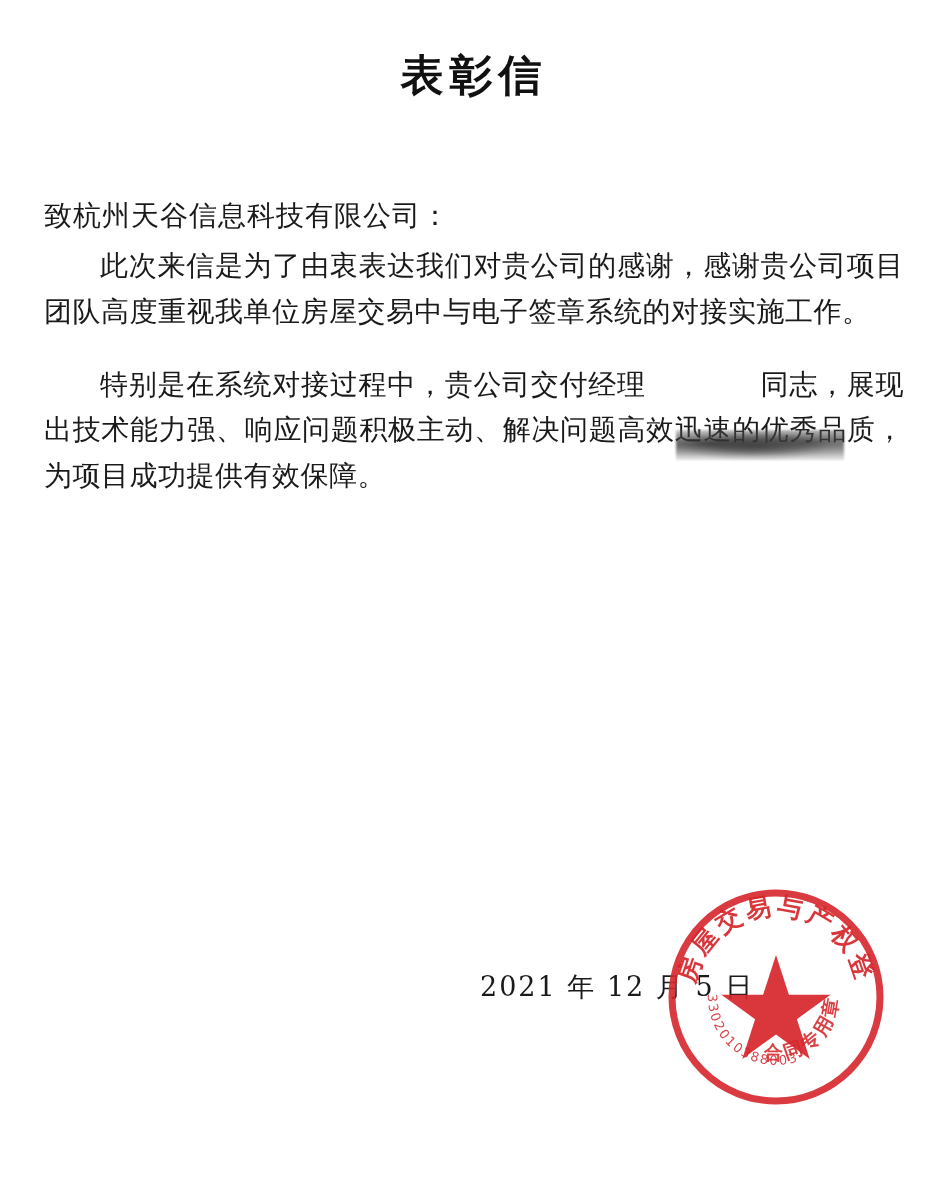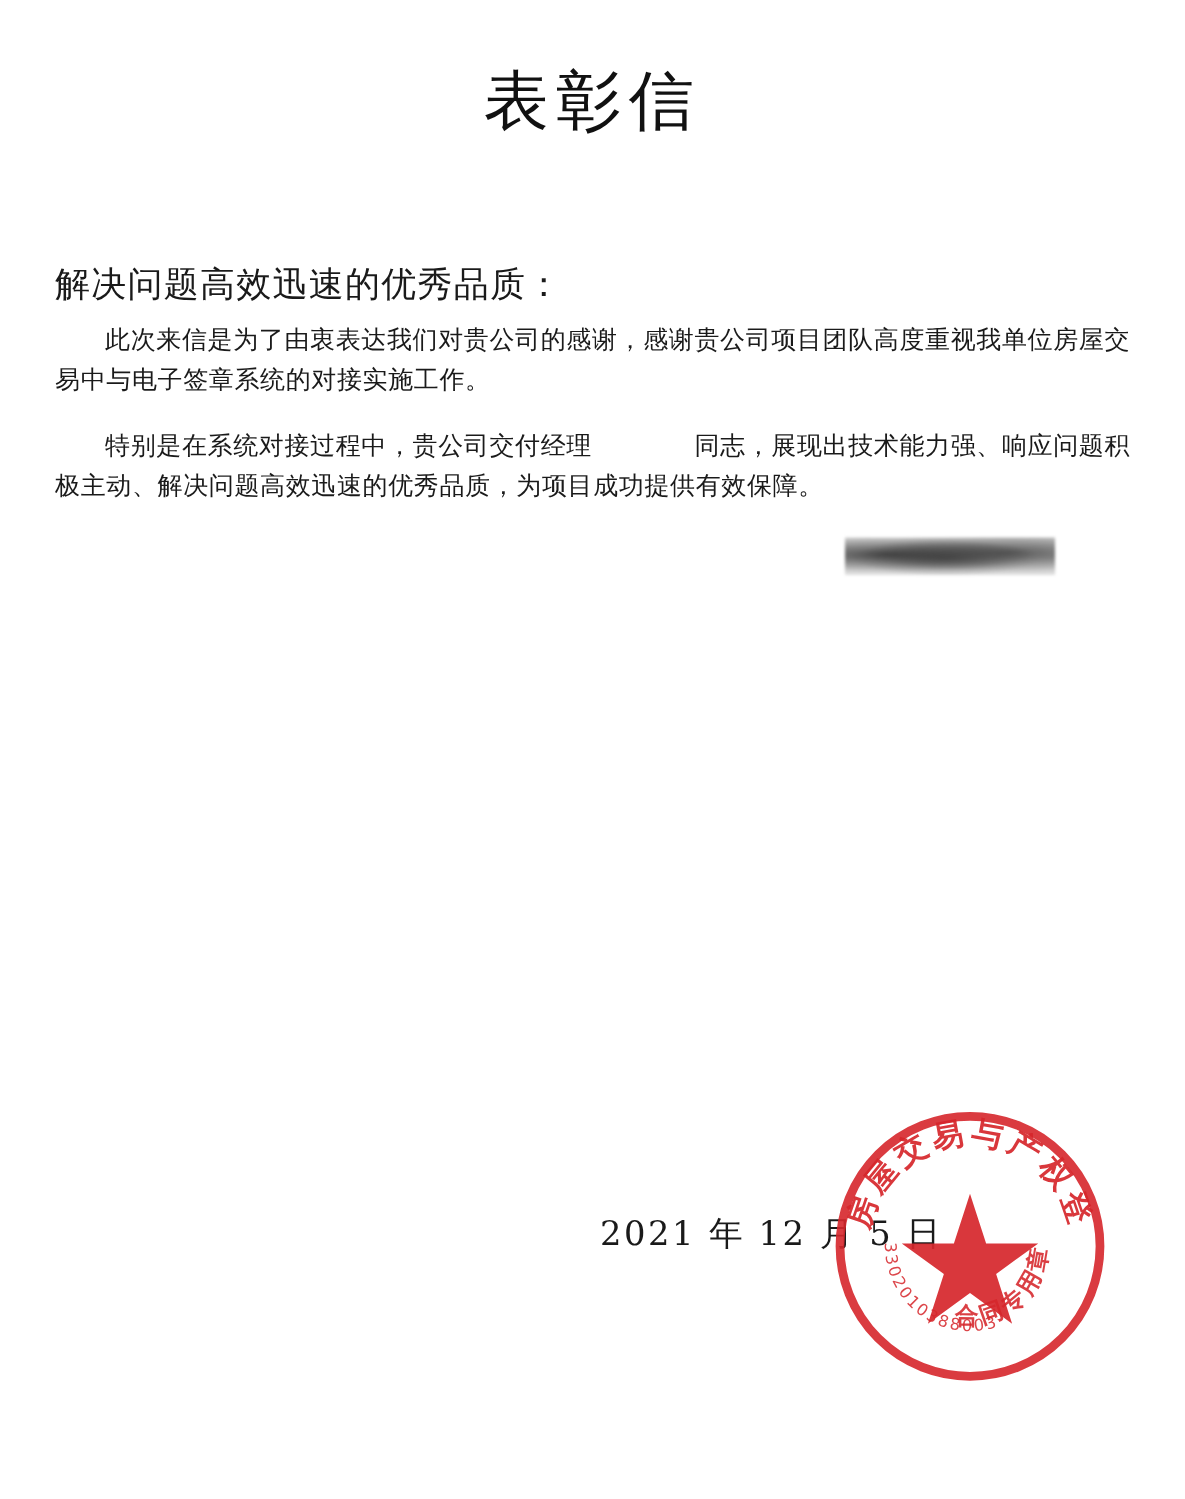--- a/index.html
+++ b/index.html
@@ -19,37 +19,37 @@
   .page {
     position: relative;
     width: 948px;
     height: 1199px;
     box-sizing: border-box;
     padding: 30px 44px 0 44px;
   }
 
   .doc-title {
     text-align: center;
-    font-size: 52px;
-    font-weight: normal;
+    font-size: 43px;
+    font-weight: bold;
     letter-spacing: 6px;
     margin: 18px 0 0 0;
     line-height: 1.3;
     color: #111;
   }
 
   .salutation {
     font-size: 28px;
     line-height: 1.55;
     margin-top: 90px;
     letter-spacing: 1px;
   }
 
   .para {
-    font-size: 20px;
+    font-size: 28px;
     line-height: 1.62;
     text-indent: 2em;
     margin-top: 6px;
     letter-spacing: 0.5px;
     text-align: justify;
     text-justify: inter-ideograph;
     position: relative;
   }
 
   .para.p2 { margin-top: 10px; }
@@ -104,21 +104,21 @@
     fill: #d6262b;
   }
 </style>
 </head>
 <body>
 
 <div class="page">
 
   <h1 class="doc-title">表彰信</h1>
 
-  <div class="salutation">解决问题高效迅速的优秀品质：</div>
+  <div class="salutation">致杭州天谷信息科技有限公司：</div>
 
   <p class="para p1">此次来信是为了由衷表达我们对贵公司的感谢，感谢贵公司项目团队高度重视我单位房屋交易中与电子签章系统的对接实施工作。</p>
 
   <p class="para p2">特别是在系统对接过程中，贵公司交付经理　　　　同志，展现出技术能力强、响应问题积极主动、解决问题高效迅速的优秀品质，为项目成功提供有效保障。</p>
 
 
 
   <div class="redaction"></div>
 
   <div class="signature-area">

